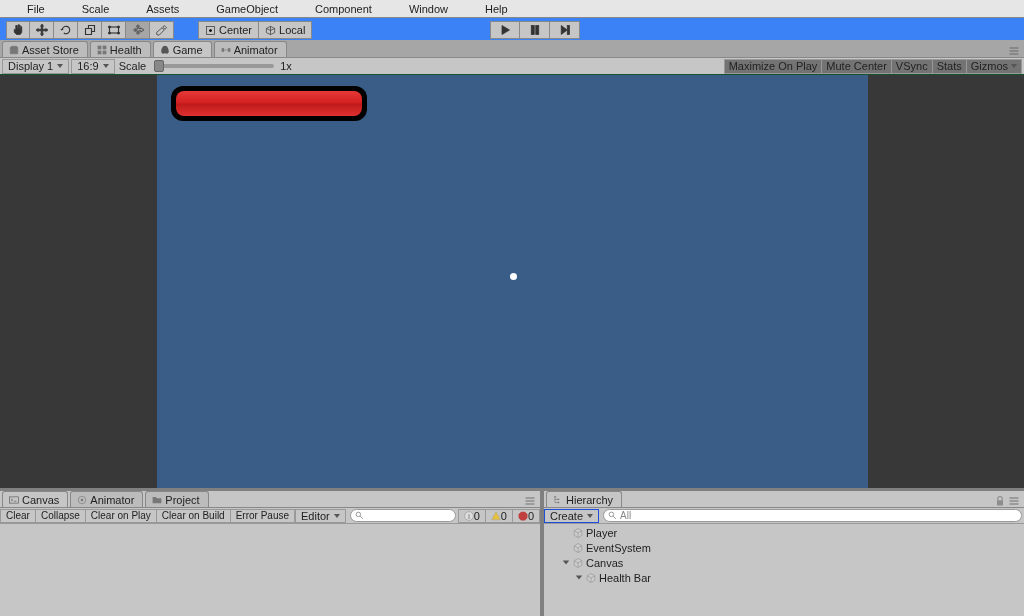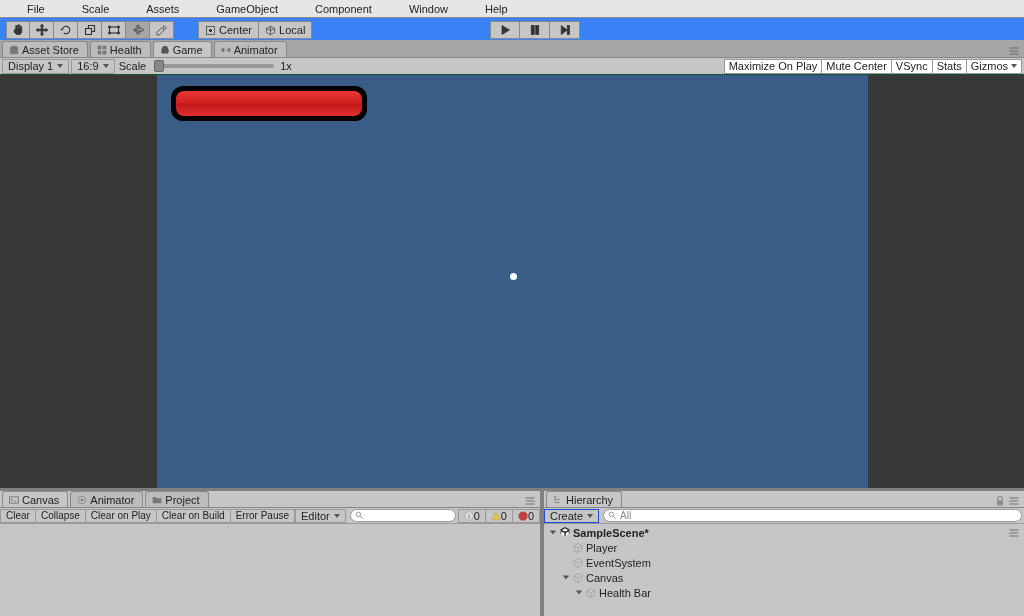--- a/index.html
+++ b/index.html
@@ -15,21 +15,21 @@
   .toggle-btn { height:18px; background:#c6c6c6; border:1px solid #888; display:flex; align-items:center; padding:0 6px; gap:3px; cursor:pointer; }
   .toggle-btn + .toggle-btn { border-left:none; }
   .play-controls { display:flex; }
   .tabbar { height:18px; background:#a6a6a6; display:flex; align-items:flex-end; padding:0 2px; border-bottom:1px solid #888; }
   .tab { height:16px; background:#bcbcbc; border:1px solid #888; border-bottom:none; border-radius:3px 3px 0 0; padding:1px 8px 0 6px; display:flex; align-items:center; gap:3px; margin-right:2px; cursor:pointer; }
   .tab.active { background:#c6c6c6; }
   .tab svg { width:10px; height:10px; }
   .game-ctrlbar { height:17px; background:#c6c6c6; border-bottom:1px solid #14532d; display:flex; align-items:center; padding:0 2px; }
   .drop { height:15px; background:#c6c6c6; border:1px solid #999; padding:0 5px; display:flex; align-items:center; margin-right:2px; }
   .right-toggles { margin-left:auto; display:flex; }
-  .mini-toggle { height:15px; border:1px solid #999; padding:0 4px; display:flex; align-items:center; background:#ffffff; cursor:pointer; }
+  .mini-toggle { height:15px; border:1px solid #999; padding:0 4px; display:flex; align-items:center; background:#737373; cursor:pointer; }
   .mini-toggle + .mini-toggle { border-left:none; }
   .game-area { position:relative; height:413px; background:#383838; display:flex; justify-content:center; }
   .game-canvas { position:relative; width:711px; height:100%; background:#3a5d87; }
   .health-border { position:absolute; left:14px; top:11px; width:196px; height:35px; background:#000; border-radius:12px; }
   .health-fill { position:absolute; left:19px; top:16px; width:186px; height:25px; border-radius:8px; background:linear-gradient(#e83838 0%,#d22020 48%,#bf1a1a 52%,#e03030 100%); }
   .white-dot { position:absolute; left:353px; top:198px; width:7px; height:7px; background:#fff; border-radius:50%; }
   .bottom { height:146px; display:flex; border-top:3px solid #808080; }
   .panel { background:#c6c6c6; display:flex; flex-direction:column; }
   .panel-tabbar { height:17px; display:flex; align-items:flex-end; border-bottom:1px solid #888; padding:0 2px; }
   .panel-toolbar { height:16px; display:flex; align-items:center; border-bottom:1px solid #999; background:#c6c6c6; }
@@ -328,37 +328,20 @@
         </div>
       <div class="search-oval">
         <svg viewBox="0 0 16 16">
             <circle cx="6" cy="6" r="4" fill="none" stroke="#888" stroke-width="1.5"></circle>
             <line x1="9" y1="9" x2="14" y2="14" stroke="#888" stroke-width="1.5"></line>
           </svg>
         <span style="color:#888;font-size:10px;margin-left:3px">All</span>
       </div>
     </div>
     <div class="hierarchy-body" style="position:relative">
-      <div class="tree-row">
-        <span class="fold">
-            <svg viewBox="0 0 10 10">
-              <path d="M1 2l4 5 4-5z"></path>
-            </svg>
-          </span>
-        <svg class="unity-logo" viewBox="0 0 16 16">
-            <path fill="#333" d="M8 0l6 3v6l-6 3-6-3V3z"></path>
-            <path fill="#fff" d="M8 2l4 2-4 2-4-2zM3 6l4 2v4l-4-2zM13 6v4l-4 2V8z"></path>
-          </svg>
-        <span class="label" style="font-weight:bold">SampleScene*</span>
-        <span class="opts-icon" style="margin-left:auto;margin-right:4px"><svg viewBox="0 0 16 16">
-              <rect x="2" y="3" width="12" height="2"></rect>
-              <rect x="2" y="7" width="12" height="2"></rect>
-              <rect x="2" y="11" width="12" height="2"></rect>
-            </svg></span>
-      </div>
       <div class="tree-row" style="padding-left:28px">
         <svg class="cube" viewBox="0 0 16 16">
             <path fill="#ccc" stroke="#999" d="M8 2l5 3v6l-5 3-5-3V5z"></path>
             <path stroke="#999" fill="none" d="M3 5l5 3 5-3M8 8v6"></path>
           </svg>
         <span class="label">Player</span>
       </div>
       <div class="tree-row" style="padding-left:28px">
         <svg class="cube" viewBox="0 0 16 16">
             <path fill="#ccc" stroke="#999" d="M8 2l5 3v6l-5 3-5-3V5z"></path>

